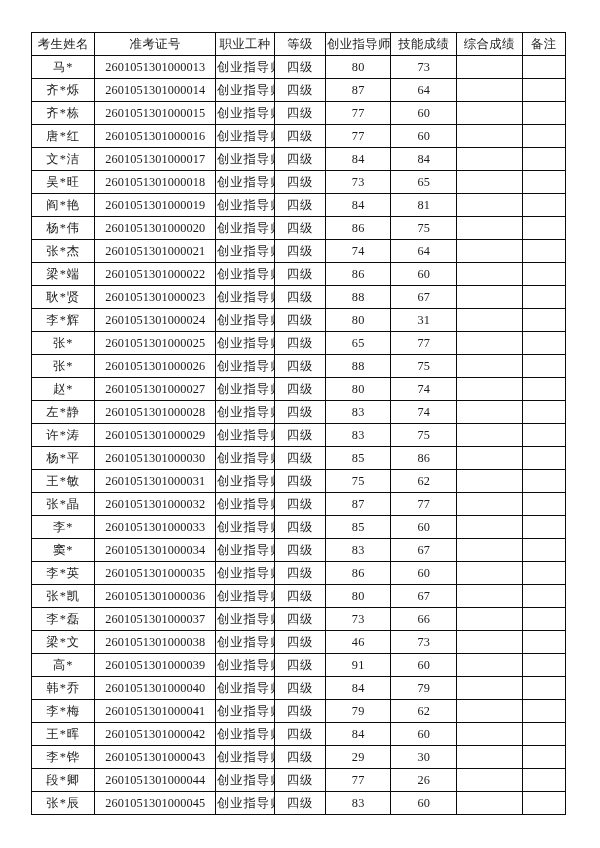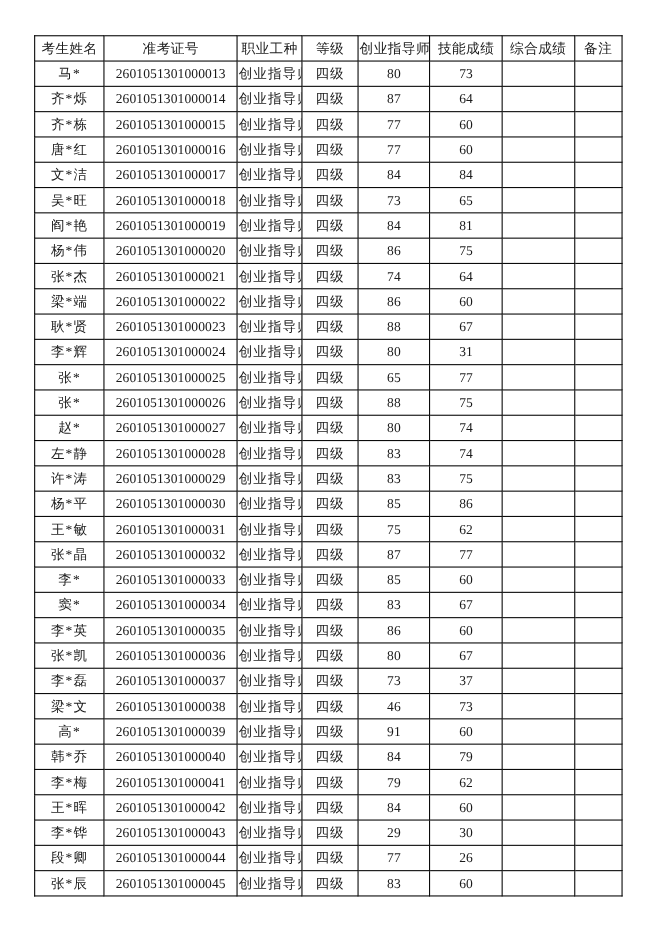--- a/index.html
+++ b/index.html
@@ -336,21 +336,21 @@
             <td class="num">67</td>
             <td class="empty"></td>
             <td class="empty"></td>
           </tr>
           <tr>
             <td class="cjk">李*磊</td>
             <td class="ticket">2601051301000037</td>
             <td class="cjk">创业指导师</td>
             <td class="cjk">四级</td>
             <td class="num">73</td>
-            <td class="num">37</td>
+            <td class="num">66</td>
             <td class="empty"></td>
             <td class="empty"></td>
           </tr>
           <tr>
             <td class="cjk">梁*文</td>
             <td class="ticket">2601051301000038</td>
             <td class="cjk">创业指导师</td>
             <td class="cjk">四级</td>
             <td class="num">46</td>
             <td class="num">73</td>

